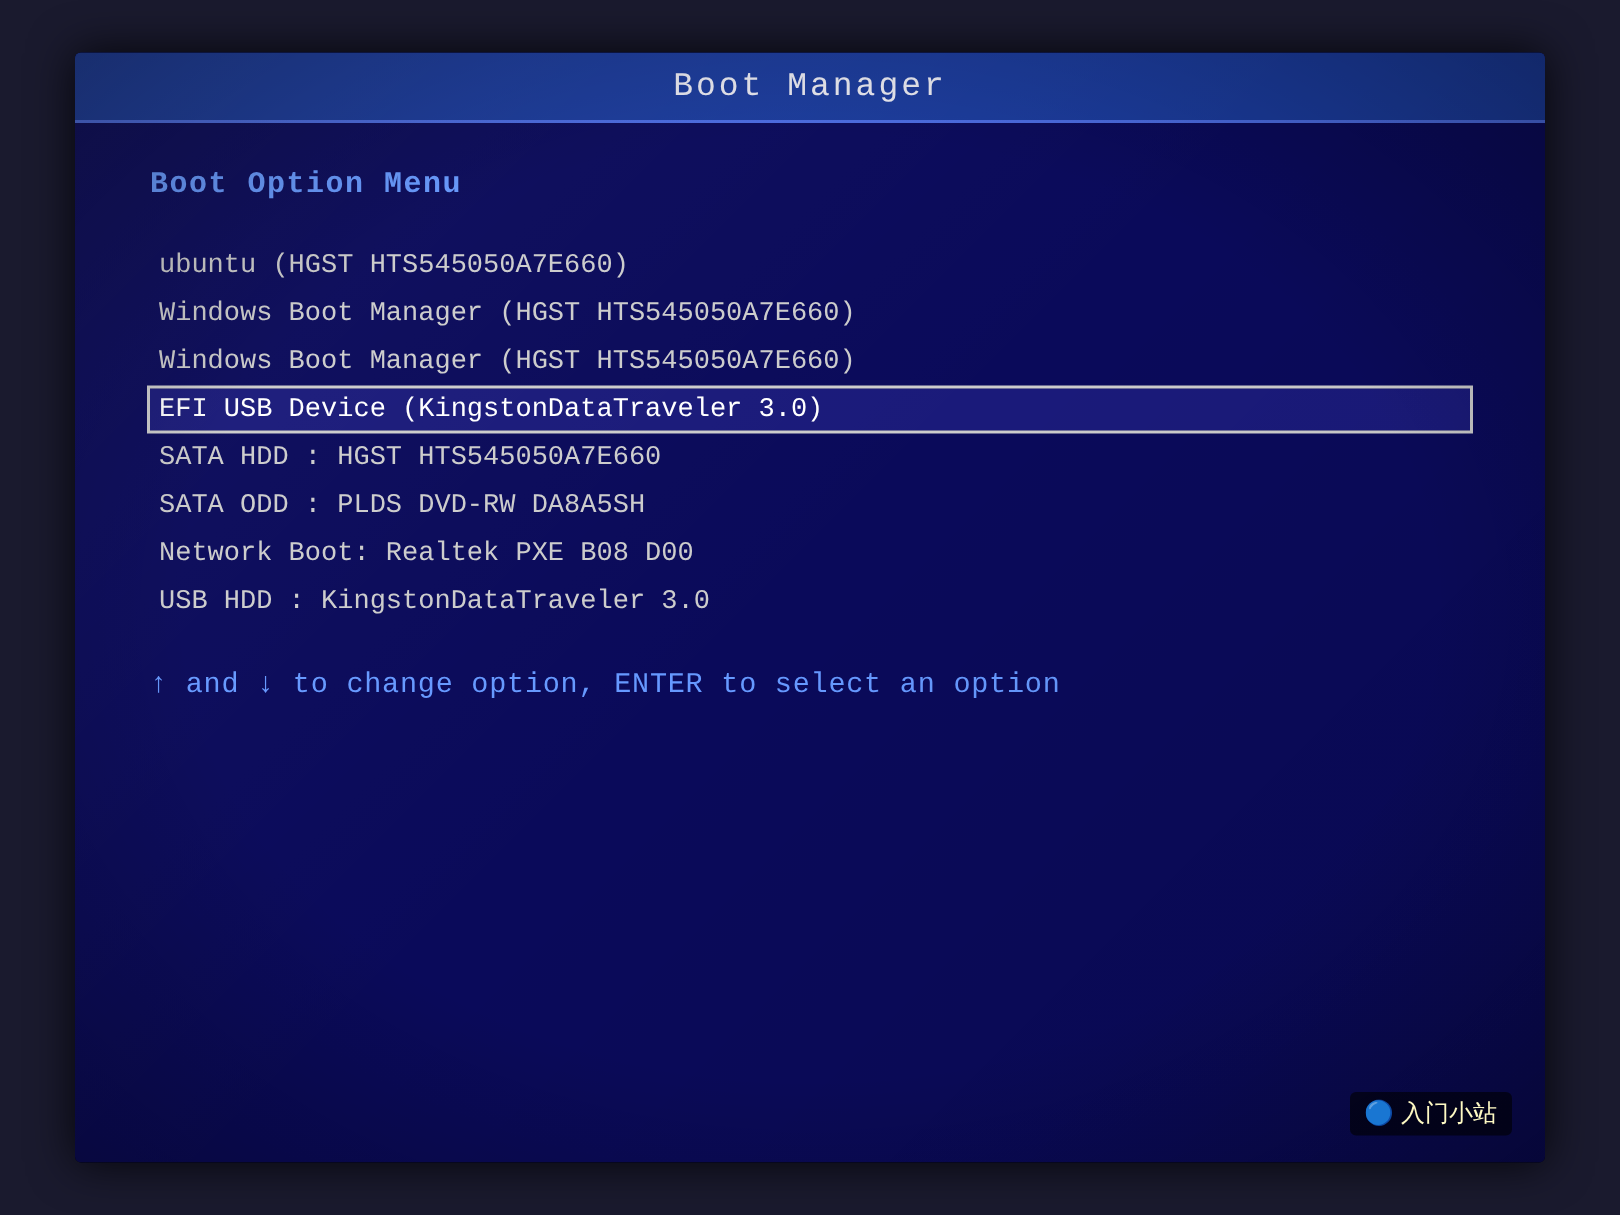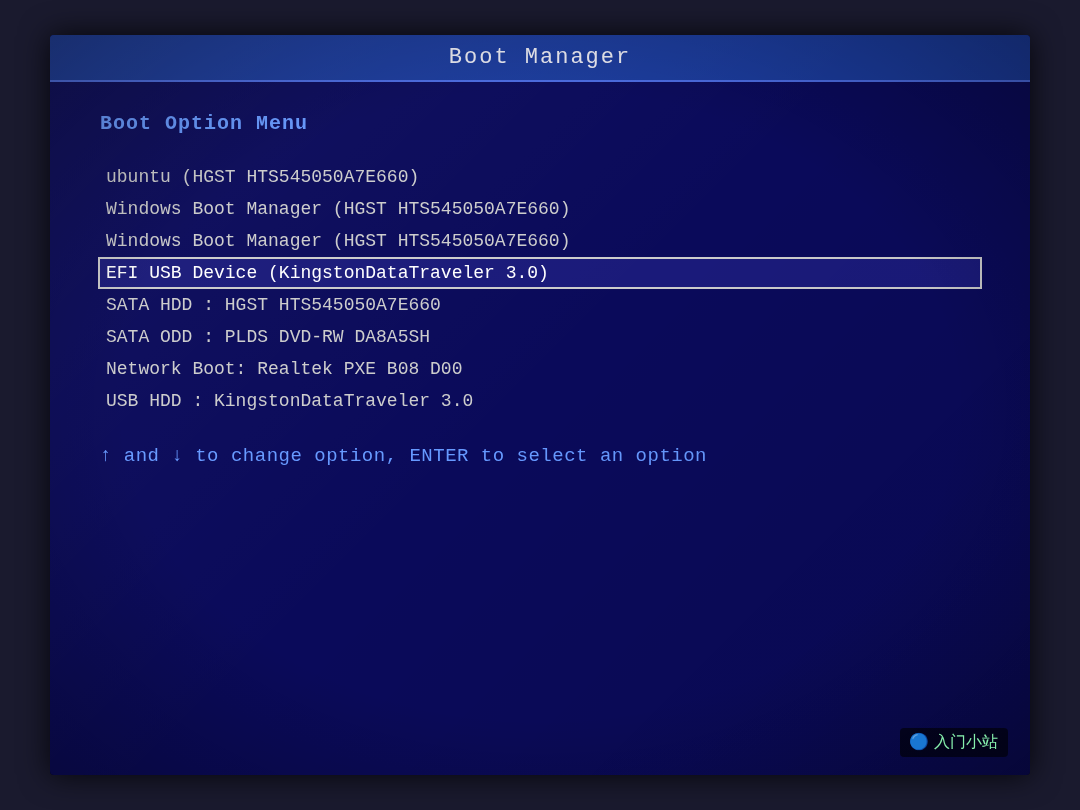--- a/index.html
+++ b/index.html
@@ -107,21 +107,21 @@
       margin-top: 30px;
       letter-spacing: 0.5px;
     }
 
     
     .watermark {
       position: absolute;
       bottom: 18px;
       right: 22px;
       background: rgba(0,0,0,0.6);
-      color: #86efac;
+      color: #fef9c3;
       font-size: 16px;
       padding: 4px 10px;
       border-radius: 4px;
       font-family: Arial, sans-serif;
       z-index: 20;
     }
 
     
     .screen-glare {
       position: absolute;

